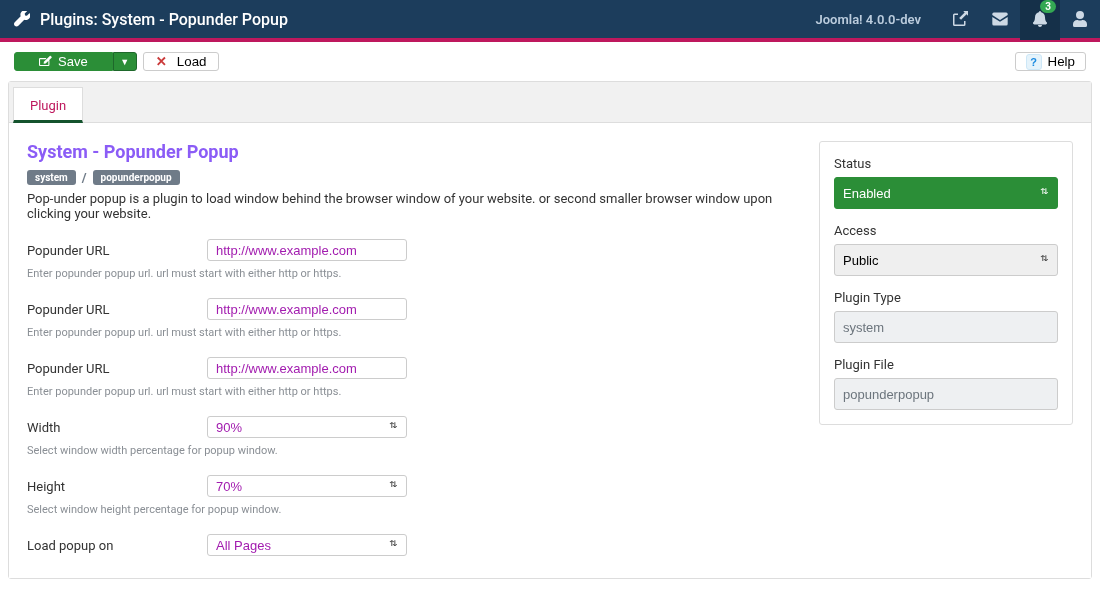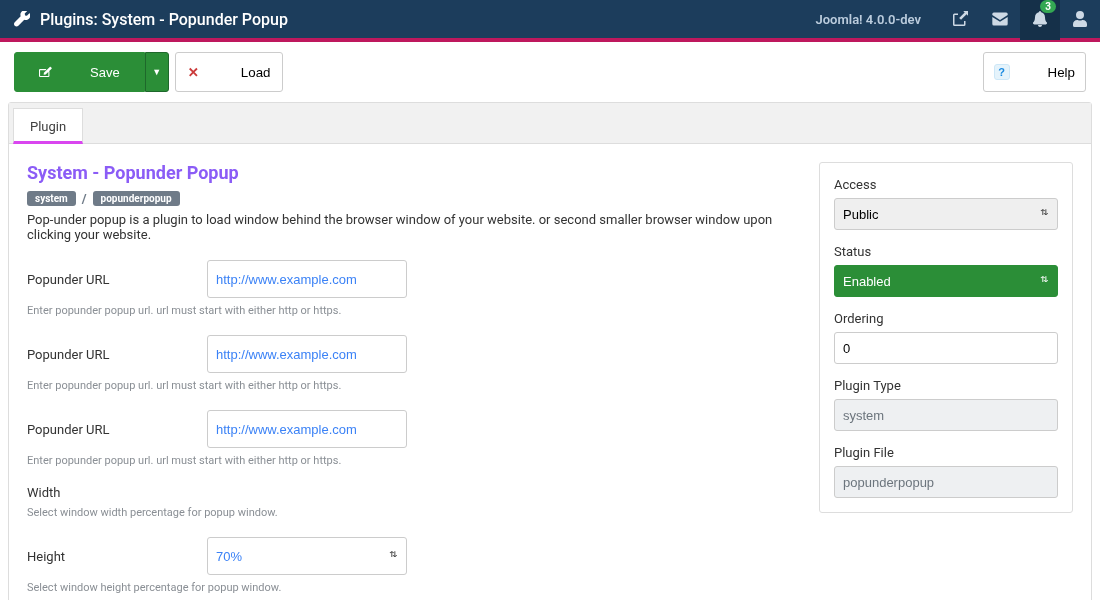--- a/index.html
+++ b/index.html
@@ -6,44 +6,44 @@
   body { font-family: -apple-system, BlinkMacSystemFont, "Segoe UI", Roboto, Arial, sans-serif; font-size: 13px; color: #333; background: #fff; }
   .topbar { background: #1c3d5c; color: #fff; height: 42px; display: flex; align-items: center; padding: 0 0 0 14px; border-bottom: 4px solid #be185d; }
   .topbar .wrench { width: 16px; height: 16px; margin-right: 10px; fill: #fff; }
   .topbar .title { font-size: 16px; font-weight: 500; flex: 1; }
   .topbar .brand { color: #bcd; font-size: 13px; margin-right: 19px; font-weight: 600; }
   .topbar .iconbtn { width: 40px; height: 42px; display: flex; align-items: center; justify-content: center; position: relative; cursor: pointer; }
   .topbar .iconbtn svg { width: 16px; height: 16px; fill: #cdd9e5; }
   .topbar .iconbtn.active { background: #153049; }
   .badge-num { position: absolute; top: 2px; right: 4px; background: #34a853; font-size: 10px; padding: 1px 5px; border-radius: 8px; font-weight: bold; }
   .toolbar { padding: 10px 14px; display: flex; align-items: center; gap: 6px; }
-  .btn { height: 40px; border: 1px solid #ccc; border-radius: 3px; display: flex; align-items: center; cursor: pointer; background: #fff; gap: 32px; }
+  .btn { height: 19px; border: 1px solid #ccc; border-radius: 3px; display: flex; align-items: center; cursor: pointer; background: #fff; }
   .btn-save { background: #2b8e37; border-color: #2b8e37; color: #fff; padding: 0 24px; font-weight: 500; font-size: 13px; border-top-right-radius: 0; border-bottom-right-radius: 0; }
   .btn-save svg { width: 13px; height: 13px; fill: #fff; margin-right: 6px; }
   .btn-save-toggle { background: #2b8e37; border-color: #1e682b; color:#fff; width: 24px; justify-content: center; border-top-left-radius: 0; border-bottom-left-radius: 0; border-left-color: #1e682b; }
   .btn-close { padding: 0 12px; }
   .btn-close .xicon { color: #cb3b3b; font-weight: bold; margin-right: 10px; }
   .btn-help { padding: 0 10px; margin-left: auto; }
   .btn-help .qicon { background: #e5f3fb; color:#1b8ae0; border:1px solid #cde7f7; border-radius:3px; width:16px; height:16px; display:inline-flex; align-items:center; justify-content:center; font-size:11px; margin-right:6px; font-weight:bold;}
   .content-wrap { margin: 0 8px 8px 8px; border: 1px solid #ddd; border-radius: 3px; background: #fbfbfb; }
   .tabs { background: #f1f1f1; border-bottom: 1px solid #ddd; padding-left: 4px; }
   .tab { display: inline-block; padding: 10px 16px; color: #2a69b8; background: #fff; border: 1px solid #ddd; border-bottom: none; margin-top: 4px; position: relative; top: 1px; font-size: 13px; }
   .tab.active::after { content:""; position:absolute; bottom:-1px; left:0; right:0; height:3px; background:#2a69b8; bottom:auto; top:100%; display:none;}
-  .tab.active { border-bottom: 3px solid #d946ef; padding-bottom: 7px; color:#404040; }
+  .tab.active { border-bottom: 3px solid #14532d; padding-bottom: 7px; color:#be185d; }
   .tabcontent { background: #fff; display: flex; padding: 18px 18px; gap: 20px; }
   .main-col { flex: 1; min-width: 0; }
   .heading { font-size: 18px; font-weight: 700; margin-bottom: 8px; color:#8b5cf6; }
   .badgerow { display:flex; gap:6px; align-items:center; margin-bottom:6px; }
   .chip { background: #6f7b88; color: #fff; font-size: 10px; padding: 2px 8px; border-radius: 3px; font-weight: bold; }
   .slash { color:#6f7b88; font-weight: bold; }
   .desc { font-size: 13px; color: #333; margin-bottom: 18px; }
   .field { display: flex; flex-wrap: wrap; align-items: center; margin-bottom: 4px; }
   .field label { width: 180px; font-size: 13px; color: #333; }
   .field .control { width: 200px; }
-  .field input[type=text], .field select { width: 100%; height: 38px; border: 1px solid #ccc; border-radius: 3px; padding: 0 8px; font-size: 13px; color: #3b82f6; }
+  .field input[type=text], .field select { width: 100%; height: 22px; border: 1px solid #ccc; border-radius: 3px; padding: 0 8px; font-size: 13px; color: #a21caf; }
   .field select { appearance: none; padding-right: 24px; background: #fff; }
   .select-wrap { position: relative; }
   .select-wrap::after { content:"⇅"; transform: scaleX(.8) scaleY(.6); position:absolute; right:8px; top:50%; margin-top:-9px; font-size:13px; color:#333; pointer-events:none; }
   .hint { width: 100%; font-size: 11px; color: #8a8f95; margin: 6px 0 14px 0; }
   .side-col { width: 254px; border: 1px solid #ddd; border-radius: 3px; padding: 14px 14px; align-self: flex-start; }
   .side-label { font-size: 13px; margin-bottom: 6px; color:#333; }
   .side-block { margin-bottom: 14px; }
   .side-select { position: relative; }
   .side-select select { width: 100%; height: 32px; border:1px solid #ccc; border-radius:3px; padding:0 8px; appearance:none; font-size:13px; }
   .side-select.enabled select { background:#2b8e37; color:#fff; border-color:#2b8e37; }
@@ -132,47 +132,44 @@
         <div class="control"><input type="text" value="http://www.example.com" style=""></div>
         <div class="hint">Enter popunder popup url. url must start with either http or https.</div>
       </div>
       <div class="field">
         <label>Popunder URL</label>
         <div class="control"><input type="text" value="http://www.example.com" style=""></div>
         <div class="hint">Enter popunder popup url. url must start with either http or https.</div>
       </div>
       <div class="field">
         <label>Width</label>
+        <div class="control select-wrap"><select><option>90%</option></select></div>
         <div class="hint">Select window width percentage for popup window.</div>
       </div>
       <div class="field">
         <label>Height</label>
         <div class="control select-wrap"><select><option>70%</option></select></div>
         <div class="hint">Select window height percentage for popup window.</div>
       </div>
       <div class="field">
         <label>Load popup on</label>
         <div class="control select-wrap"><select><option>All Pages</option></select></div>
 
       </div>
 
     </div>
 
     <div class="side-col">
       <div class="side-block">
-        <div class="side-label">Access</div>
-        <div class="side-select"><select><option>Public</option></select></div>
-      </div>
-      <div class="side-block">
         <div class="side-label">Status</div>
         <div class="side-select enabled"><select><option>Enabled</option></select></div>
       </div>
       <div class="side-block">
-        <div class="side-label">Ordering</div>
-        <input type="text" class="side-input" value="0" style="">
+        <div class="side-label">Access</div>
+        <div class="side-select"><select><option>Public</option></select></div>
       </div>
       <div class="side-block">
         <div class="side-label">Plugin Type</div>
         <input type="text" readonly="" class="side-input side-readonly" value="system" style="">
       </div>
       <div class="side-block" style="margin-bottom:0">
         <div class="side-label">Plugin File</div>
         <input type="text" readonly="" class="side-input side-readonly" value="popunderpopup" style="">
       </div>
     </div>

